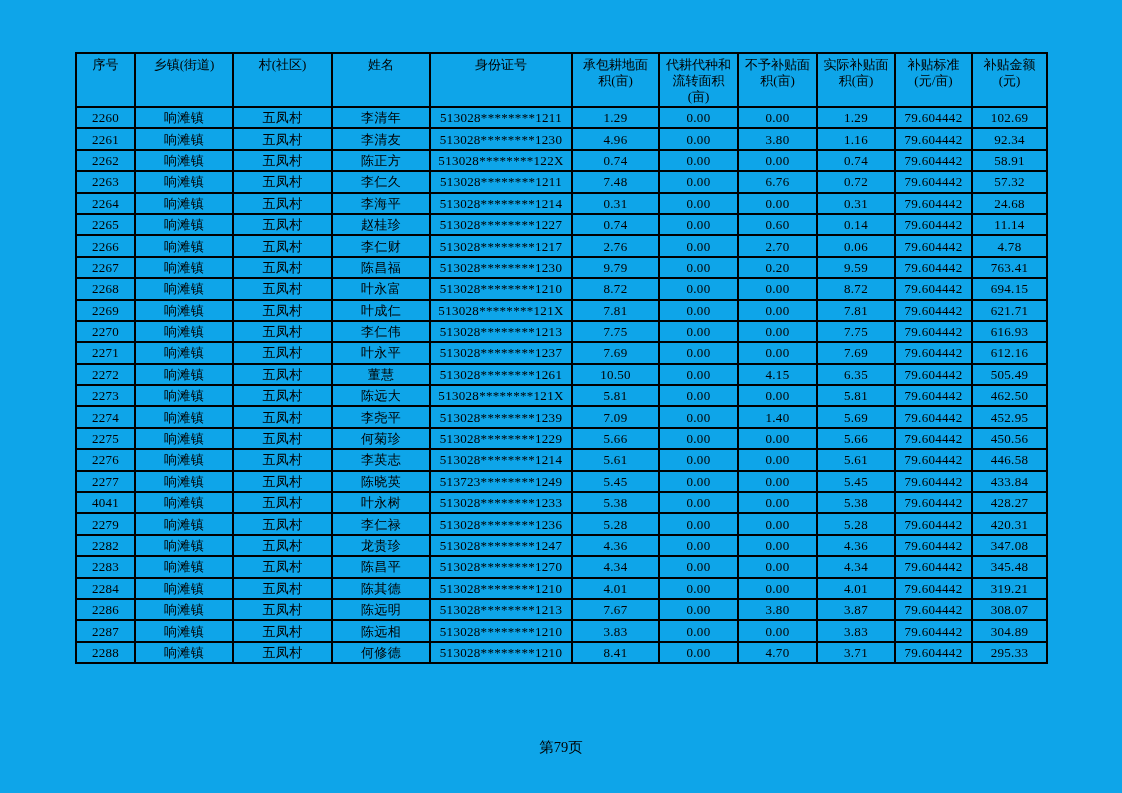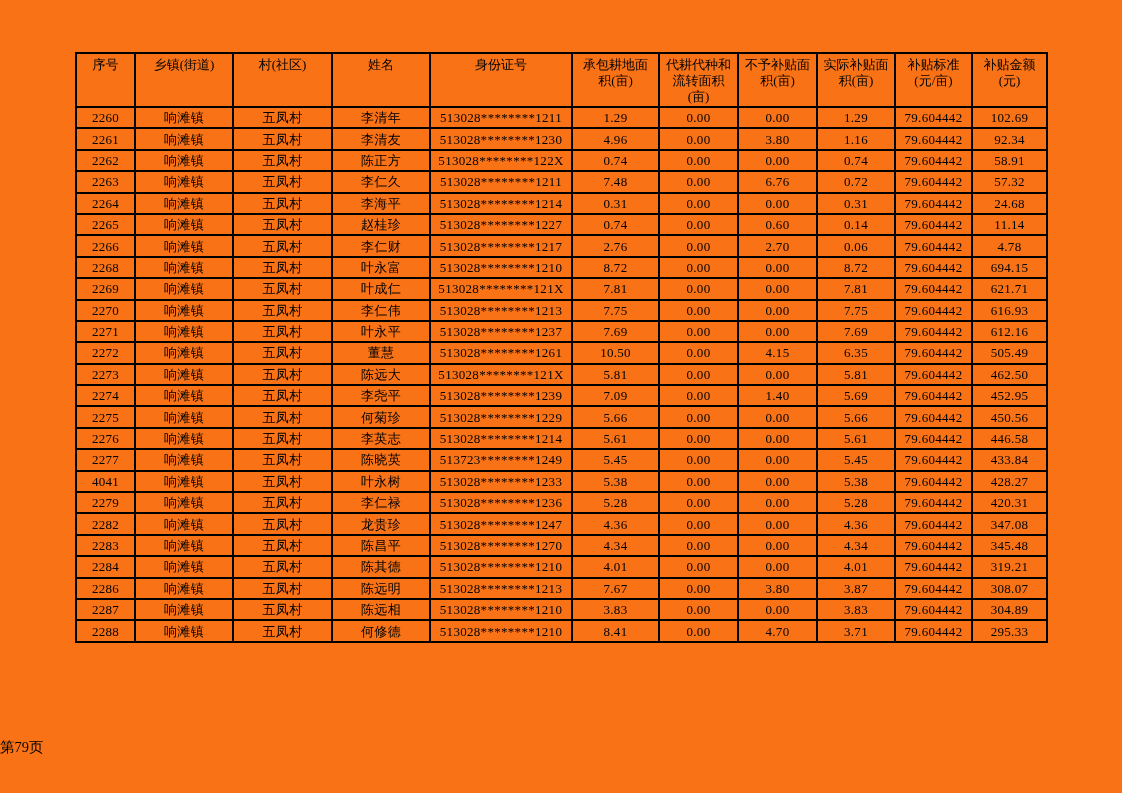--- a/index.html
+++ b/index.html
@@ -1,20 +1,20 @@
 <!DOCTYPE html>
 <html><head>
 <meta charset="utf-8">
 <style>
   html, body { margin: 0; padding: 0; }
   .page {
     position: relative;
     width: 1122px;
     height: 793px;
-    background: #f97316;
+    background: #0ea5e9;
     color: #000000;
     font-family: "Liberation Serif", "DejaVu Serif", serif;
     overflow: hidden;
   }
   table.subsidy {
     position: absolute;
     left: 75px;
     top: 52px;
     border-collapse: collapse;
     table-layout: fixed;
@@ -39,21 +39,21 @@
     font-size: 13px;
     line-height: 15px;
     height: 19.4px;
     letter-spacing: 0.3px;
   }
   .footer {
     position: absolute;
     left: 0;
     top: 738px;
     width: 100%;
-    text-align: left;
+    text-align: center;
     font-size: 14.5px;
   }
 </style>
 </head>
 <body>
 
 <div class="page">
   <table class="subsidy">
     <colgroup id="colgroup">
         <col style="width: 59px;">
@@ -176,20 +176,33 @@
           <td>李仁财</td>
           <td>513028********1217</td>
           <td>2.76</td>
           <td>0.00</td>
           <td>2.70</td>
           <td>0.06</td>
           <td>79.604442</td>
           <td>4.78</td>
         </tr>
         <tr>
+          <td>2267</td>
+          <td>响滩镇</td>
+          <td>五凤村</td>
+          <td>陈昌福</td>
+          <td>513028********1230</td>
+          <td>9.79</td>
+          <td>0.00</td>
+          <td>0.20</td>
+          <td>9.59</td>
+          <td>79.604442</td>
+          <td>763.41</td>
+        </tr>
+        <tr>
           <td>2268</td>
           <td>响滩镇</td>
           <td>五凤村</td>
           <td>叶永富</td>
           <td>513028********1210</td>
           <td>8.72</td>
           <td>0.00</td>
           <td>0.00</td>
           <td>8.72</td>
           <td>79.604442</td>

